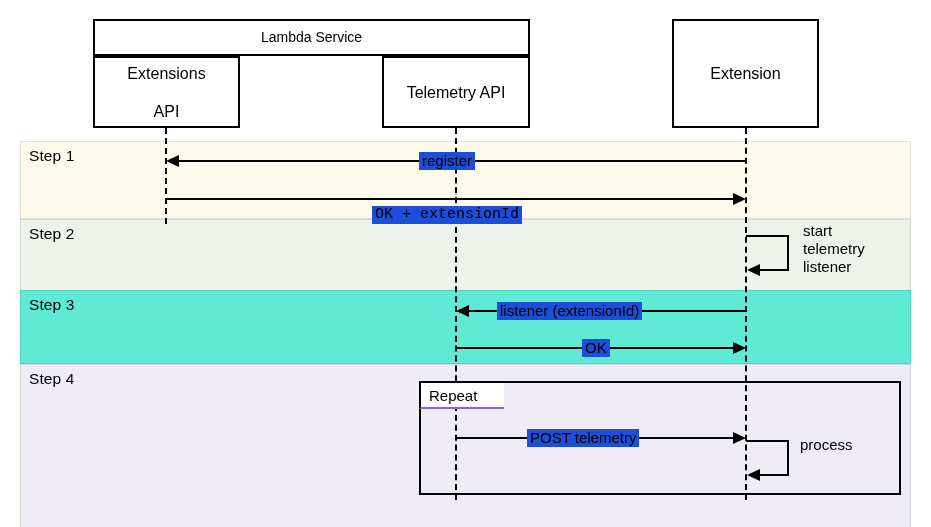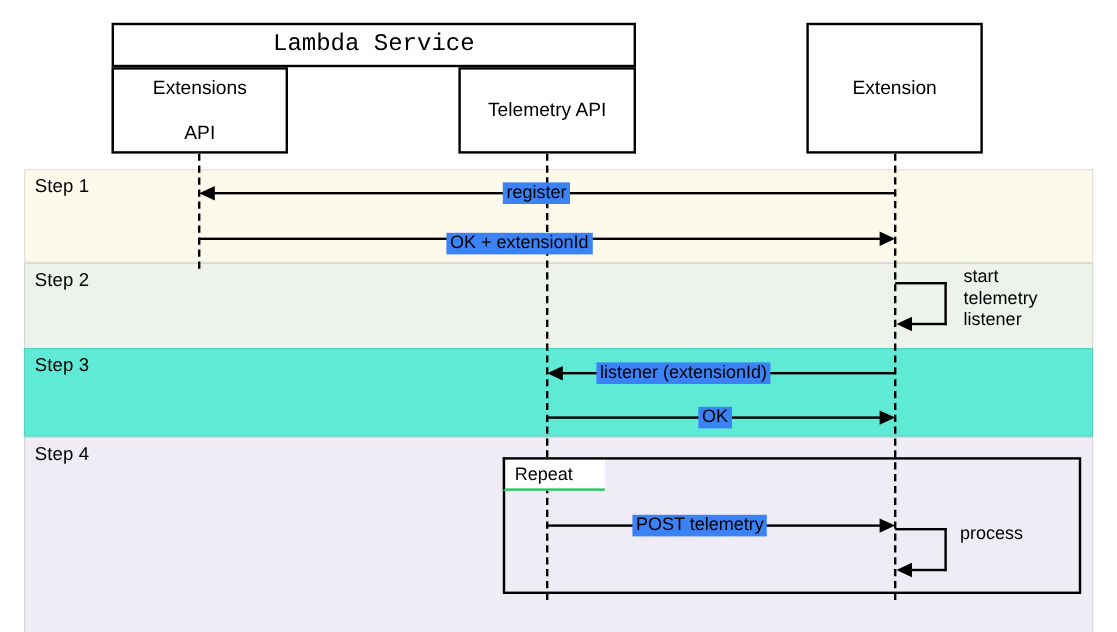--- a/index.html
+++ b/index.html
@@ -84,21 +84,21 @@
   .arrow-left {
     border-top: 6px solid transparent;
     border-bottom: 6px solid transparent;
     border-right: 13px solid #000000;
   }
   .msg-label {
     position: absolute;
     font-size: 15px;
     line-height: 16px;
     white-space: nowrap;
-    background: #3b82f6;
+    background: #1d4ed8;
     padding: 1px 3px;
     color: #000;
   }
 
   
   .loop-top, .loop-bottom {
     position: absolute;
     height: 0;
     border-top: 2px solid #000000;
   }
@@ -121,21 +121,21 @@
     box-sizing: border-box;
     border: 2px solid #000000;
     background: transparent;
   }
   .frame-tab {
     position: absolute;
     box-sizing: border-box;
     background: #ffffff;
     border-left: 2px solid #000000;
     border-top: 2px solid #000000;
-    border-bottom: 2px solid #22c55e;
+    border-bottom: 2px solid #8b5cf6;
     font-size: 15px;
     line-height: 1;
     display: flex;
     align-items: center;
     padding-left: 8px;
     color: #000;
   }
   .frame-tab-cut {
     position: absolute;
     width: 0; height: 0;
@@ -159,21 +159,21 @@
   </div>
 
   <div class="band" style="top:364px; height:178px; background:#efecf5;">
     <div class="band-label">Step 4</div>
   </div>
 
   <div class="lifeline" style="left:165px; top:128px; height:96px;"></div>
   <div class="lifeline" style="left:455px; top:128px; height:372px;"></div>
   <div class="lifeline" style="left:745px; top:128px; height:372px;"></div>
 
-  <div class="pbox" style="left:93px; top:19px; width:437px; height:37px; font-size:20px;font-family:Liberation Mono, monospace;">
+  <div class="pbox" style="left:93px; top:19px; width:437px; height:37px; font-size:14px;">
     <span>Lambda Service</span>
   </div>
 
   <div class="abs" style="left:93px; top:56px; width:2px; height:72px; background:#000;"></div>
   <div class="abs" style="left:528px; top:56px; width:2px; height:72px; background:#000;"></div>
 
   <div class="pbox" style="left:93px; top:56px; width:147px; height:72px;">
     <span><span>Extensions</span><br><span>API</span></span>
   </div>
 
@@ -184,21 +184,21 @@
   <div class="pbox" style="left:672px; top:19px; width:147px; height:109px;">
     <span>Extension</span>
   </div>
 
   <div class="msg" style="left:172px; top:160px; width:574px;"></div>
   <div class="arrowhead arrow-left" style="left:166px; top:155px;"></div>
   <div class="msg-label" style="left:419px; top:152px;">register</div>
 
   <div class="msg" style="left:166px; top:198px; width:574px;"></div>
   <div class="arrowhead arrow-right" style="left:733px; top:193px;"></div>
-  <div class="msg-label" style="left:372px; top:194px;">OK + extensionId</div>
+  <div class="msg-label" style="left:372px; top:206px;font-family:Liberation Mono, monospace;">OK + extensionId</div>
 
   <div class="loop-top" style="left:746px; top:235px; width:43px;"></div>
   <div class="loop-right" style="left:787px; top:235px; height:36px;"></div>
   <div class="loop-bottom" style="left:760px; top:269px; width:29px;"></div>
   <div class="arrowhead arrow-left" style="left:747px; top:264px;"></div>
   <div class="note-text" style="left:803px; top:222px;">
     <span>start</span><br>
     <span>telemetry</span><br>
     <span>listener</span>
   </div>

